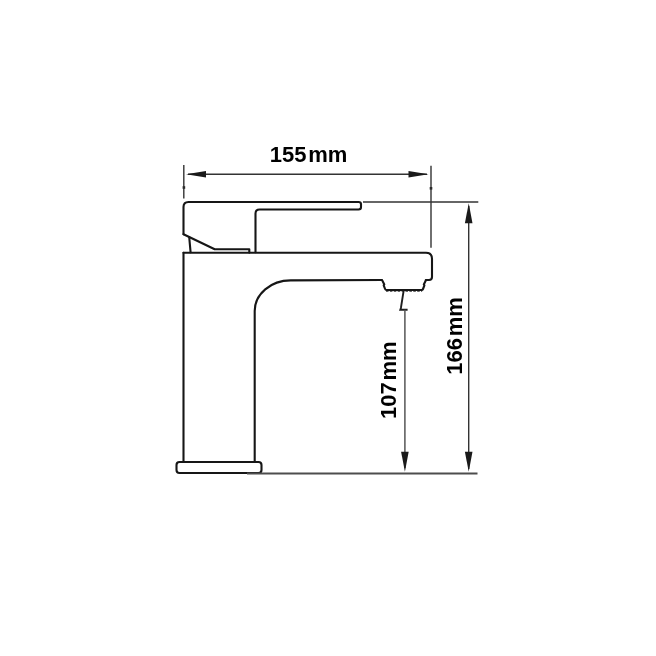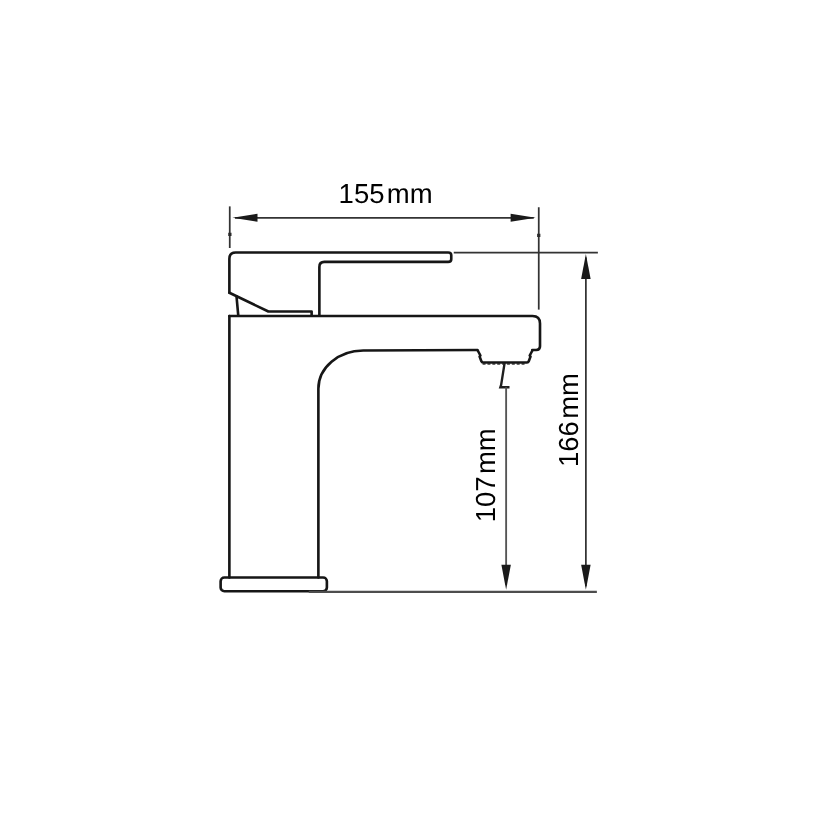--- a/index.html
+++ b/index.html
@@ -1,16 +1,16 @@
 <!DOCTYPE html>
 <html><head>
 <meta charset="utf-8">
 <style>
   html,body{margin:0;padding:0;background:#ffffff;}
-  .page{width:656px;height:656px;position:relative;background:#c4b5fd;overflow:hidden;}
+  .page{width:656px;height:656px;position:relative;background:#c4b5fd;overflow:hidden;font-weight:bold;}
   text{font-family:"Liberation Sans",sans-serif;fill:#000;}
 </style>
 </head>
 <body>
 <div class="page">
 <svg width="656" height="656" viewBox="0 0 656 656" xmlns="http://www.w3.org/2000/svg">
   <rect x="0" y="0" width="656" height="656" fill="#ffffff"></rect>
 
   <g stroke="#161616" stroke-width="2.1" fill="none" stroke-linecap="round" stroke-linejoin="round">
 

